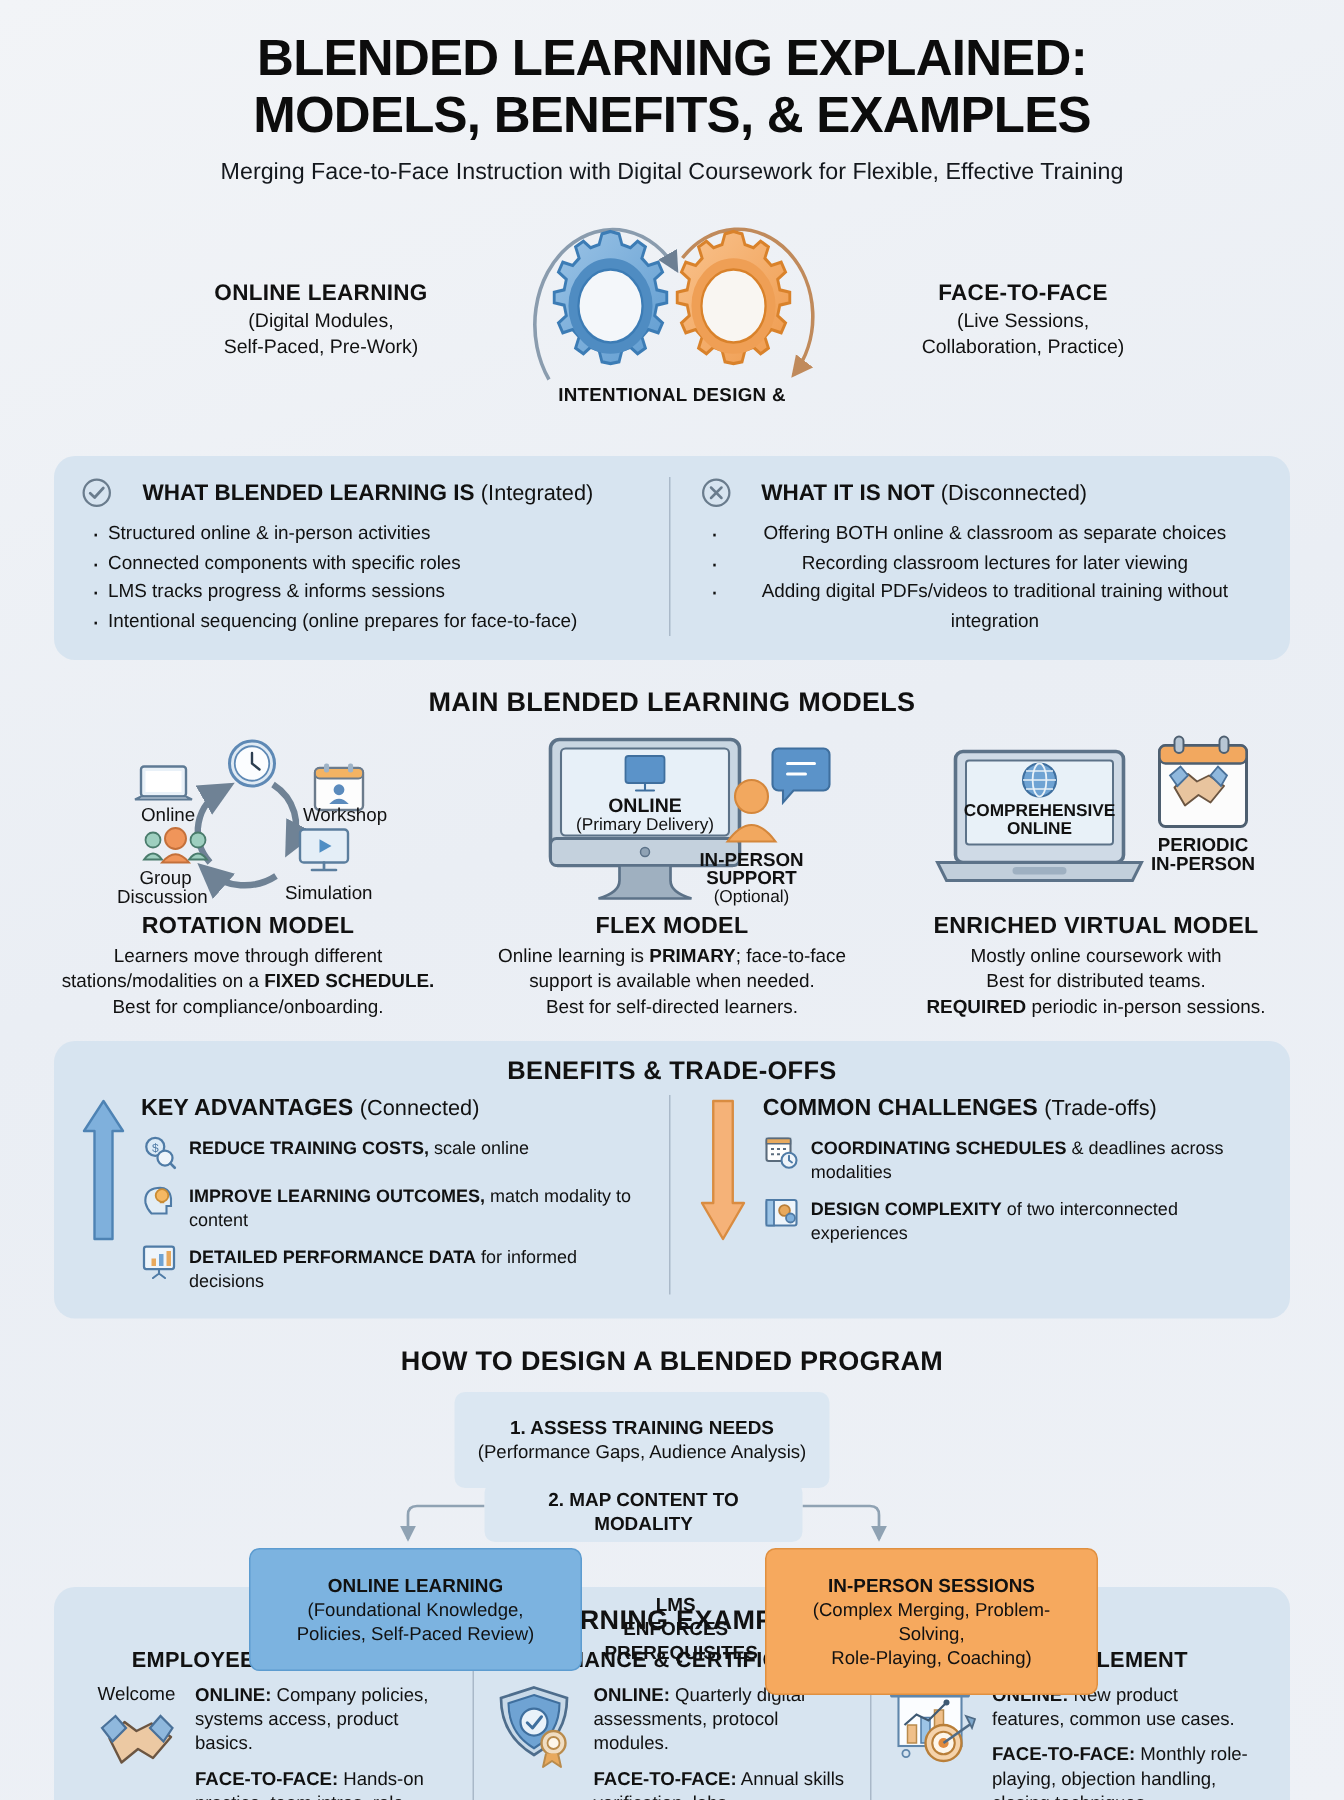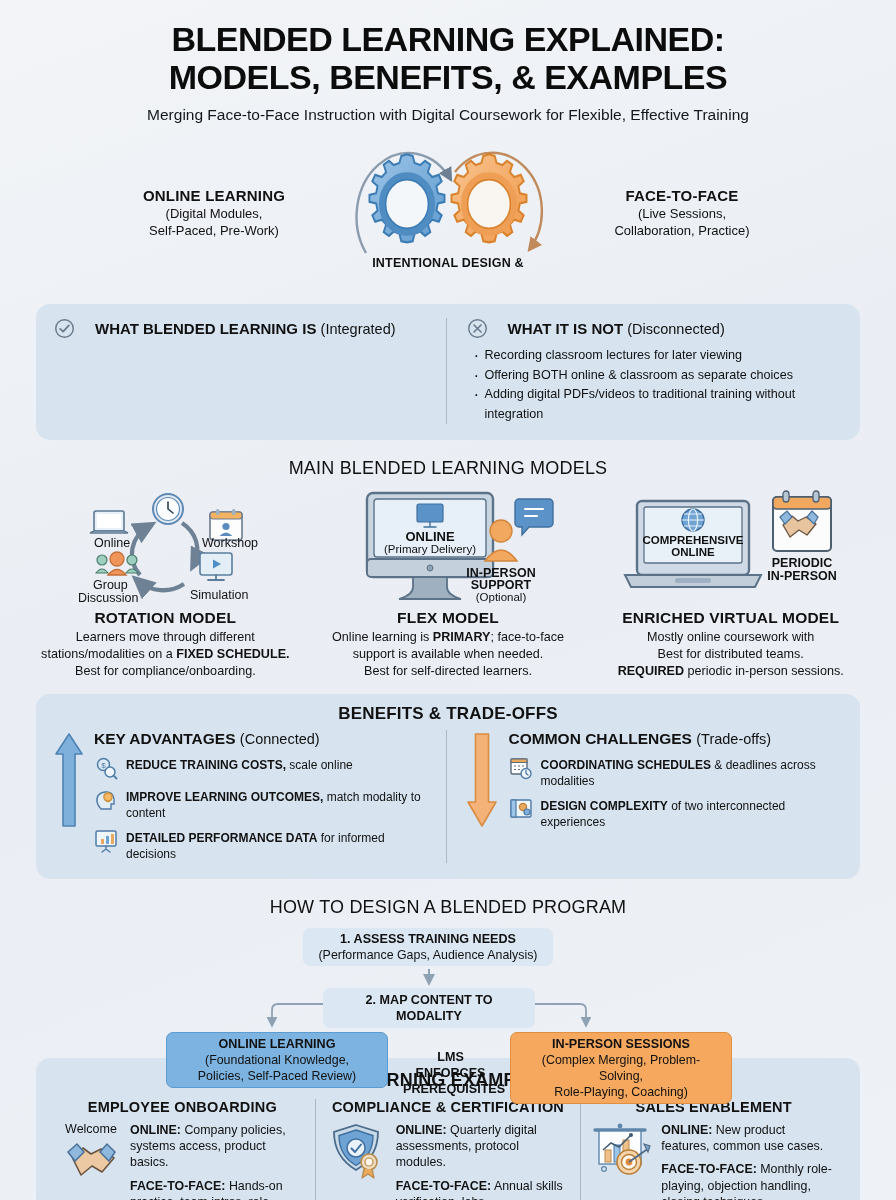--- a/index.html
+++ b/index.html
@@ -44,35 +44,35 @@
 
   
   .panel {
     background: #d7e4f0;
     border-radius: 14px;
     margin: 0 36px;
   }
   .panel-isnot { margin-top: 16px; padding: 14px 18px 16px; display: flex; }
   .col { flex: 1; }
   .col.left-col { padding-right: 16px; border-right: 1px solid #aab9c9; }
-  .col.right-col { padding-left: 20px; }
+  .col.right-col { padding-left: 20px; text-align: center; }
   .col-head { display: flex; align-items: center; gap: 20px; }
   .col-head .htext { font-size: 15px; font-weight: bold; }
   .col-head .htext .soft { font-weight: normal; font-size: 14.5px; }
   .bullets { margin-top: 7px; padding-left: 18px; }
   .bullets li { font-size: 12.6px; line-height: 1.55; list-style: none; position: relative; }
   .bullets li::before {
     content: "·"; position: absolute; left: -11px; top: -1px;
     font-size: 17px; line-height: 1.35;
   }
   .circ-icon { width: 21px; height: 21px; flex: 0 0 21px; }
 
   
   .section-title {
-    text-align: center; font-size: 18px; font-weight: normal;
+    text-align: center; font-size: 18px; font-weight: bold;
     letter-spacing: .2px; margin-top: 18px;
   }
   .models { display: flex; margin-top: 10px; padding: 0 24px; }
   .model { flex: 1; text-align: center; padding: 0 6px; }
   .model-art { height: 118px; display: flex; align-items: center; justify-content: center; }
   .model-name { font-size: 15.5px; font-weight: bold; margin-top: 2px; letter-spacing: .2px; }
   .model-desc { font-size: 12.6px; line-height: 1.35; margin-top: 2px; }
   .model-desc b { font-weight: bold; }
 
   
@@ -88,21 +88,21 @@
   .brow { display: flex; gap: 8px; align-items: flex-start; margin-top: 8px; }
   .brow .btext { font-size: 12px; line-height: 1.3; padding-top: 2px; }
   .brow .btext b { font-weight: bold; }
   .b-icon { width: 24px; height: 24px; flex: 0 0 24px; }
 
   
   .flow-wrap { margin-top: 16px; }
   .flow { position: relative; width: 600px; margin: 10px auto 0; height: 120px; }
   .fbox {
     position: absolute; text-align: center; border-radius: 7px;
-    font-size: 12.4px; line-height: 1.3; padding: 3px 10px;
+    font-size: 12.4px; line-height: 1.3; padding: 16px 10px;
   }
   .fbox .fb-t { font-weight: bold; font-size: 12.6px; }
   #fb-assess { background: #dbe7f2; left: 155px; top: 0; width: 250px; }
   #fb-map { background: #dbe7f2; left: 175px; top: 60px; width: 212px; padding: 4px 10px; }
   #fb-online {
     background: #7cb3e0; border: 1px solid #5d9cd0; left: 18px; top: 104px; width: 222px;
   }
   #fb-inperson {
     background: #f6a95e; border: 1px solid #e09040; left: 362px; top: 104px; width: 222px;
   }
@@ -209,35 +209,41 @@
     <div class="col-head">
       <svg class="circ-icon" viewBox="0 0 24 24">
         <circle cx="12" cy="12" r="10" fill="none" stroke="#6a7c8d" stroke-width="1.7"></circle>
         <path d="M7 12.4 L10.4 15.6 L17 8.4" fill="none" stroke="#6a7c8d" stroke-width="2.1" stroke-linecap="round" stroke-linejoin="round"></path>
       </svg>
       <div class="htext">
         <span>WHAT BLENDED LEARNING IS</span>
         <span class="soft">(Integrated)</span>
       </div>
     </div>
+    <ul class="bullets">
+      <li>Structured online &amp; in-person activities</li>
+      <li>Connected components with specific roles</li>
+      <li>LMS tracks progress &amp; informs sessions</li>
+      <li>Intentional sequencing (online prepares for face-to-face)</li>
+    </ul>
   </div>
   <div class="col right-col">
     <div class="col-head">
       <svg class="circ-icon" viewBox="0 0 24 24">
         <circle cx="12" cy="12" r="10" fill="none" stroke="#6a7c8d" stroke-width="1.7"></circle>
         <path d="M8 8 L16 16 M16 8 L8 16" fill="none" stroke="#6a7c8d" stroke-width="1.9" stroke-linecap="round"></path>
       </svg>
       <div class="htext">
         <span>WHAT IT IS NOT</span>
         <span class="soft">(Disconnected)</span>
       </div>
     </div>
     <ul class="bullets">
+      <li>Offering BOTH online &amp; classroom as separate choices</li>
       <li>Recording classroom lectures for later viewing</li>
-      <li>Offering BOTH online &amp; classroom as separate choices</li>
       <li>Adding digital PDFs/videos to traditional training without integration</li>
     </ul>
   </div>
 </div>
 
 <div class="section-title">MAIN BLENDED LEARNING MODELS</div>
 <div class="models">
 
   <div class="model">
     <div class="model-art">

